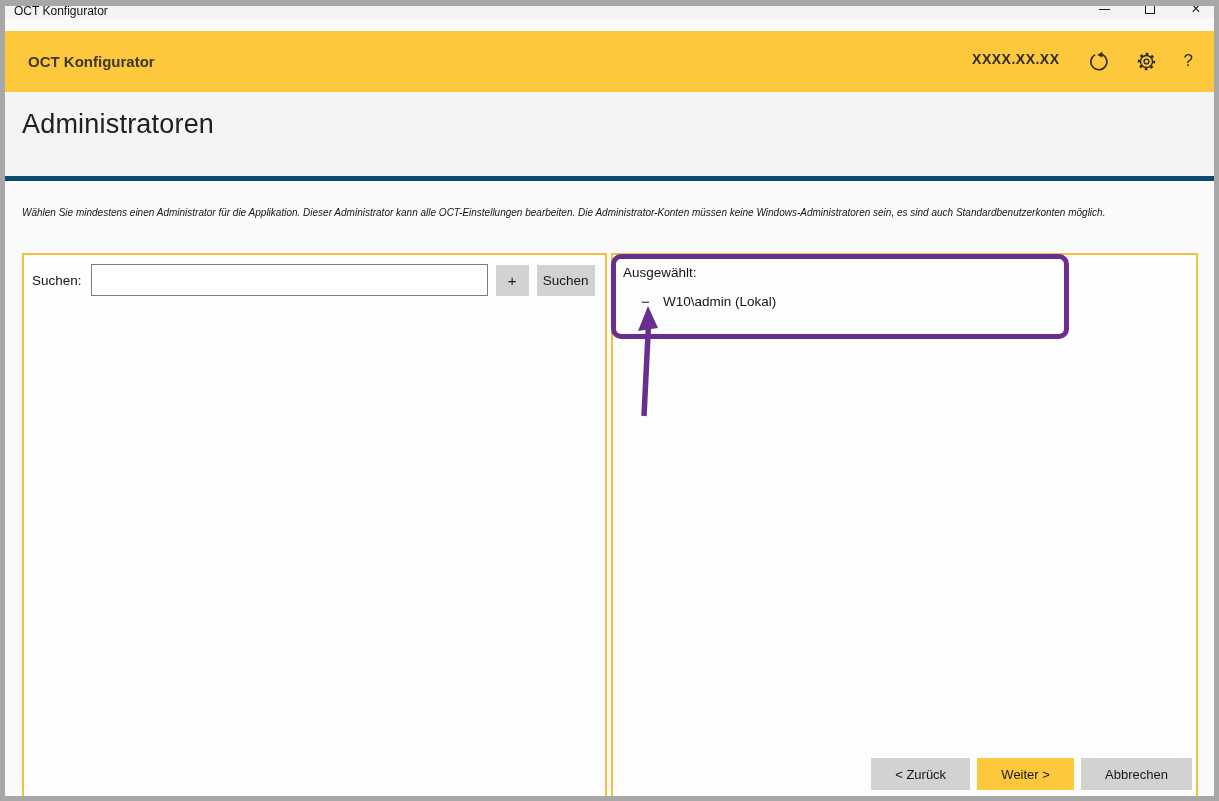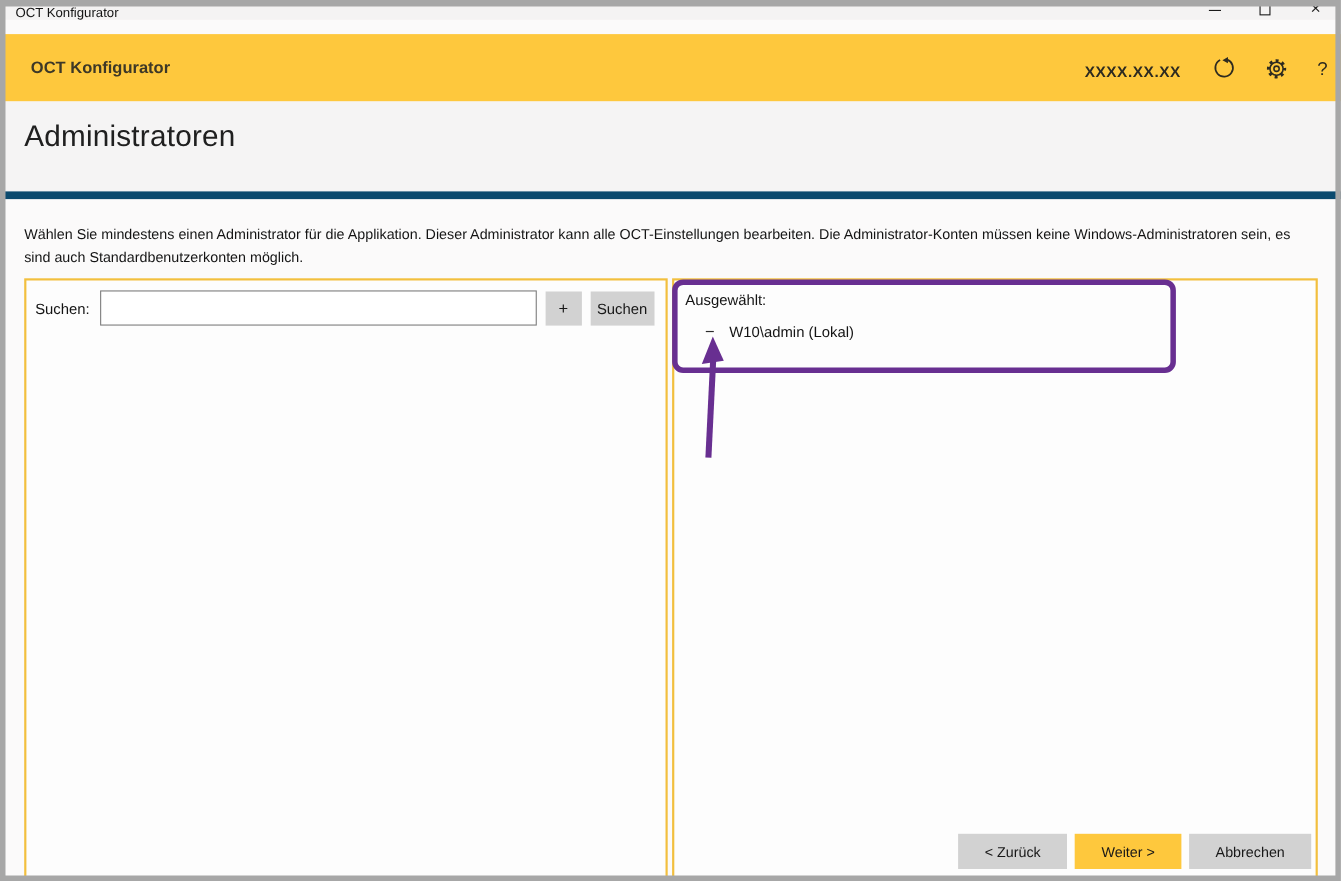--- a/index.html
+++ b/index.html
@@ -31,39 +31,39 @@
   .min-bar{ display:inline-block; width:11px; height:1px; background:#1a1a1a; }
   .max-box{ display:inline-block; width:10px; height:10px; border:1px solid #1a1a1a; background:transparent; }
   .close-x{ font-size:16px; line-height:1; }
 
   
   .appbar{
     position:absolute; left:0; top:31px; width:100%; height:61px;
     background:#fec83d; display:flex; align-items:center; z-index:5;
   }
   .appbar-title{ padding-left:28px; font-size:15px; font-weight:bold; color:#3d3827; }
-  .appbar-right{ margin-left:auto; display:flex; align-items:flex-end; gap:27px; padding-right:12px; }
+  .appbar-right{ margin-left:auto; display:flex; align-items:flex-start; gap:27px; padding-right:26px; }
   .version{ font-size:14px; font-weight:bold; color:#2e2b20; letter-spacing:.5px; }
   .icon-btn{ background:none; border:none; padding:0; display:flex; align-items:center; justify-content:center; cursor:default; }
   .icon-btn svg{ display:block; }
   .help-glyph{ font-size:17px; color:#2e2b20; font-weight:400; }
 
   
   .page-header{
     position:absolute; left:0; top:92px; width:100%; height:89px;
-    background:#f5f4f4; border-bottom:7px solid #0c4a6e; z-index:4;
+    background:#f5f4f4; border-bottom:5px solid #0c4a6e; z-index:4;
     padding:17px 22px 0 22px;
   }
   .page-header h1{ font-size:27px; font-weight:400; color:#202020; letter-spacing:.2px; }
   .page-subtitle{ margin-top:4px; font-size:15px; color:#1f1f1f; }
 
   
   .content{ position:absolute; left:0; top:182px; width:100%; height:619px; background:#fbfafa; }
   .instructions{
-    padding:20px 26px 0 22px; font-size:13px; line-height:21px; color:#141414;
+    padding:20px 26px 0 22px; font-size:10px; line-height:21px; color:#141414;font-style:italic;
   }
 
   .panels{
     position:absolute; left:22px; top:71px; width:1176px; height:578px;
     display:flex; gap:4px;
   }
   .panel{
     border:2px solid #f2bf3e; background:#fdfdfd; height:100%;
   }
   .panel.left{ width:585px; }

